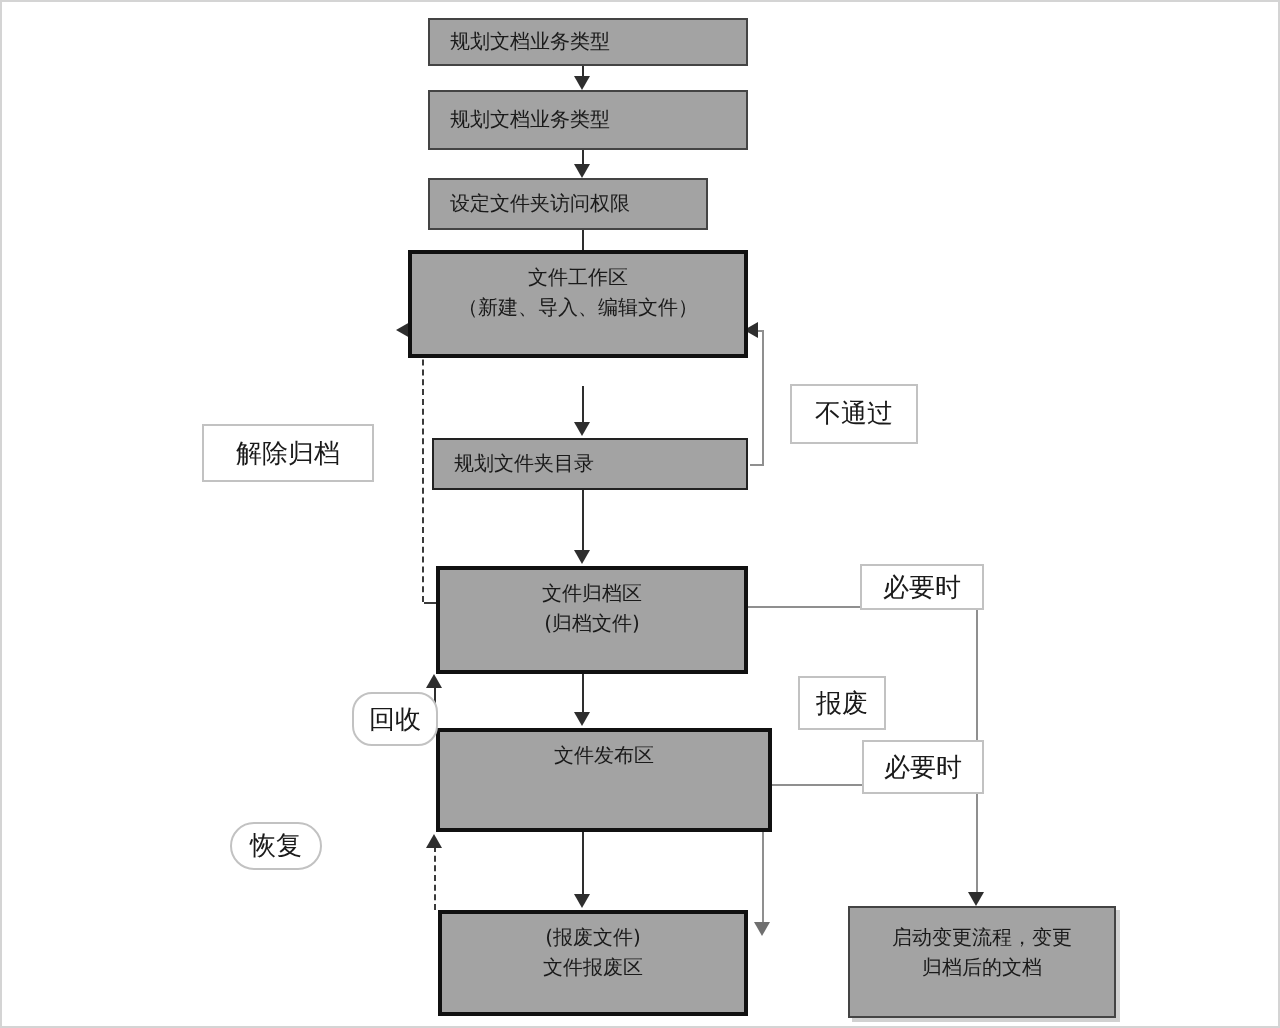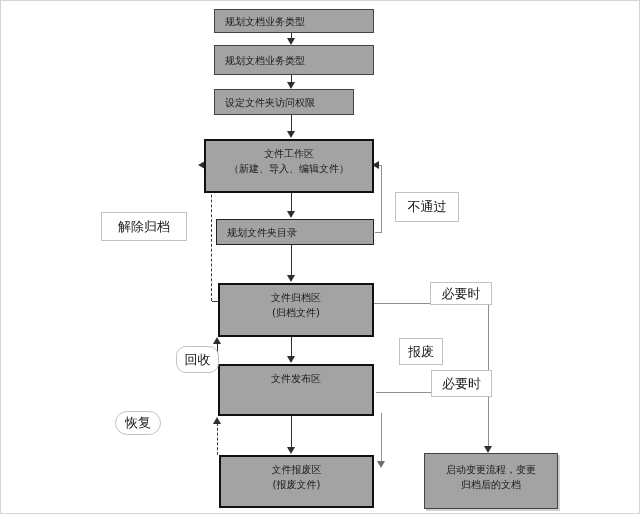--- a/index.html
+++ b/index.html
@@ -100,41 +100,41 @@
   </div>
 
   <div class="pbox thin singleline" style="left:213px;top:44px;width:160px;height:30px;">
     <span>规划文档业务类型</span>
   </div>
 
   <div class="pbox thin singleline" style="left:213px;top:88px;width:140px;height:26px;">
     <span>设定文件夹访问权限</span>
   </div>
 
-  <div class="pbox thick multiline" style="left:203px;top:138px;width:170px;height:54px;">
+  <div class="pbox thick multiline" style="left:203px;top:124px;width:170px;height:54px;">
     <div>文件工作区</div>
     <div>（新建、导入、编辑文件）</div>
   </div>
 
   <div class="pbox thin singleline" style="left:215px;top:218px;width:158px;height:26px;border-color:#222;">
     <span>规划文件夹目录</span>
   </div>
 
   <div class="pbox thick multiline" style="left:217px;top:282px;width:156px;height:54px;">
     <div>文件归档区</div>
     <div>(归档文件)</div>
   </div>
 
-  <div class="pbox thick multiline" style="left:217px;top:363px;width:156px;height:52px;">
+  <div class="pbox thick multiline" style="left:217px;top:363px;width:168px;height:52px;">
     <div>文件发布区</div>
   </div>
 
   <div class="pbox thick multiline" style="left:218px;top:454px;width:155px;height:53px;">
+    <div>(报废文件)</div>
     <div>文件报废区</div>
-    <div>(报废文件)</div>
   </div>
 
   <div class="pbox thin multiline shadowed" style="left:423px;top:452px;width:134px;height:56px;padding-top:8px;">
     <div>启动变更流程，变更</div>
     <div>归档后的文档</div>
   </div>
 
   <div class="lbl" style="left:100px;top:211px;width:86px;height:29px;">
     <span>解除归档</span>
   </div>

